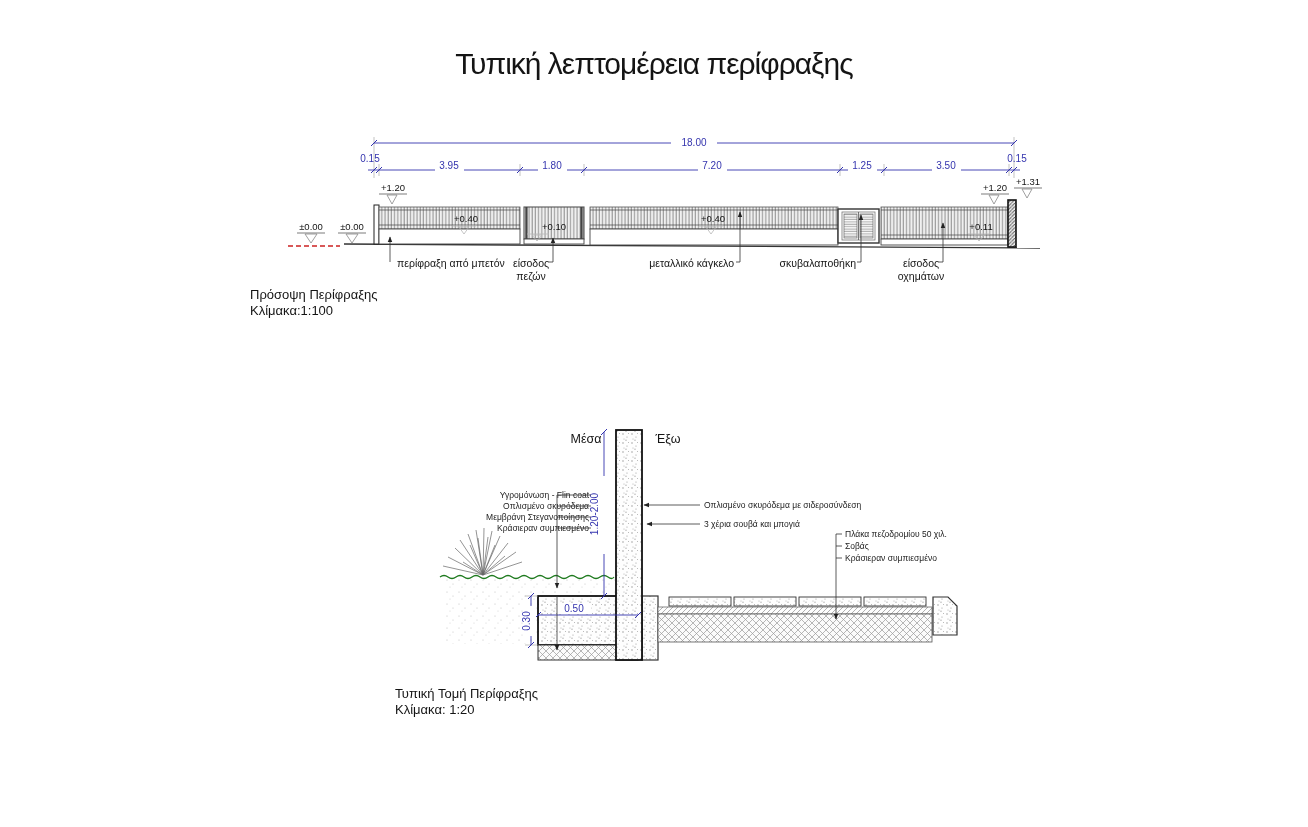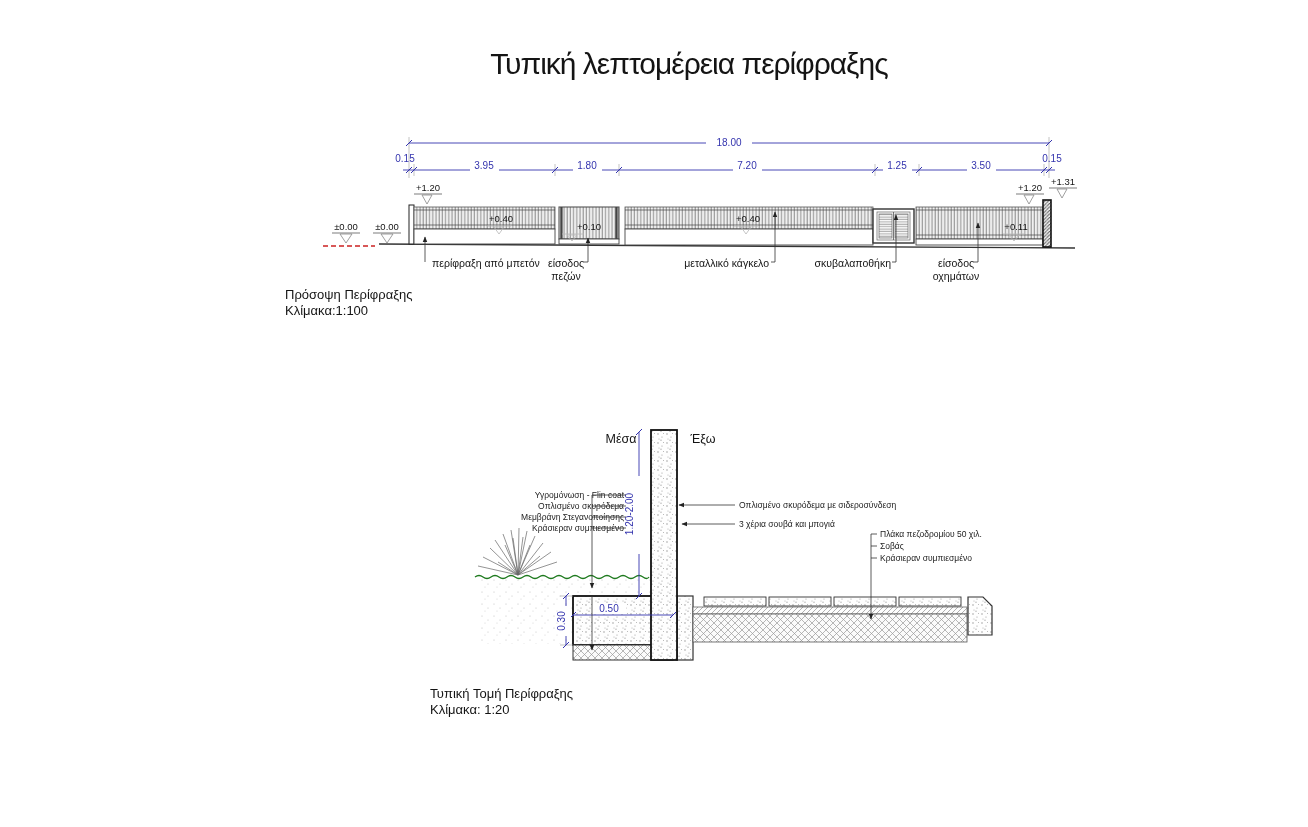--- a/index.html
+++ b/index.html
@@ -1,17 +1,17 @@
 <!DOCTYPE html>
 <html><head>
 <meta charset="utf-8">
 <style>
   html,body{margin:0;padding:0;background:#ffffff;}
   .page{position:relative;width:1268px;height:827px;background:#fff;overflow:hidden;
-        font-family:"Liberation Sans",sans-serif;padding-left:35px;}
+        font-family:"Liberation Sans",sans-serif;}
   svg text{font-family:"Liberation Sans",sans-serif;fill:#141414;}
   .ttl{font-size:30px;letter-spacing:-1px;}
   .viewttl{font-size:13px;}
   .dim{fill:#3434ae;font-size:10px;}
   .dimline{stroke:#3434ae;stroke-width:0.9;fill:none;}
   .tick{stroke:#3434ae;stroke-width:1;}
   .lvl{font-size:9.5px;}
   .lbl{font-size:10.5px;}
   .small{font-size:8.5px;fill:#222;}
   .thin{stroke:#444;stroke-width:0.7;fill:none;}

